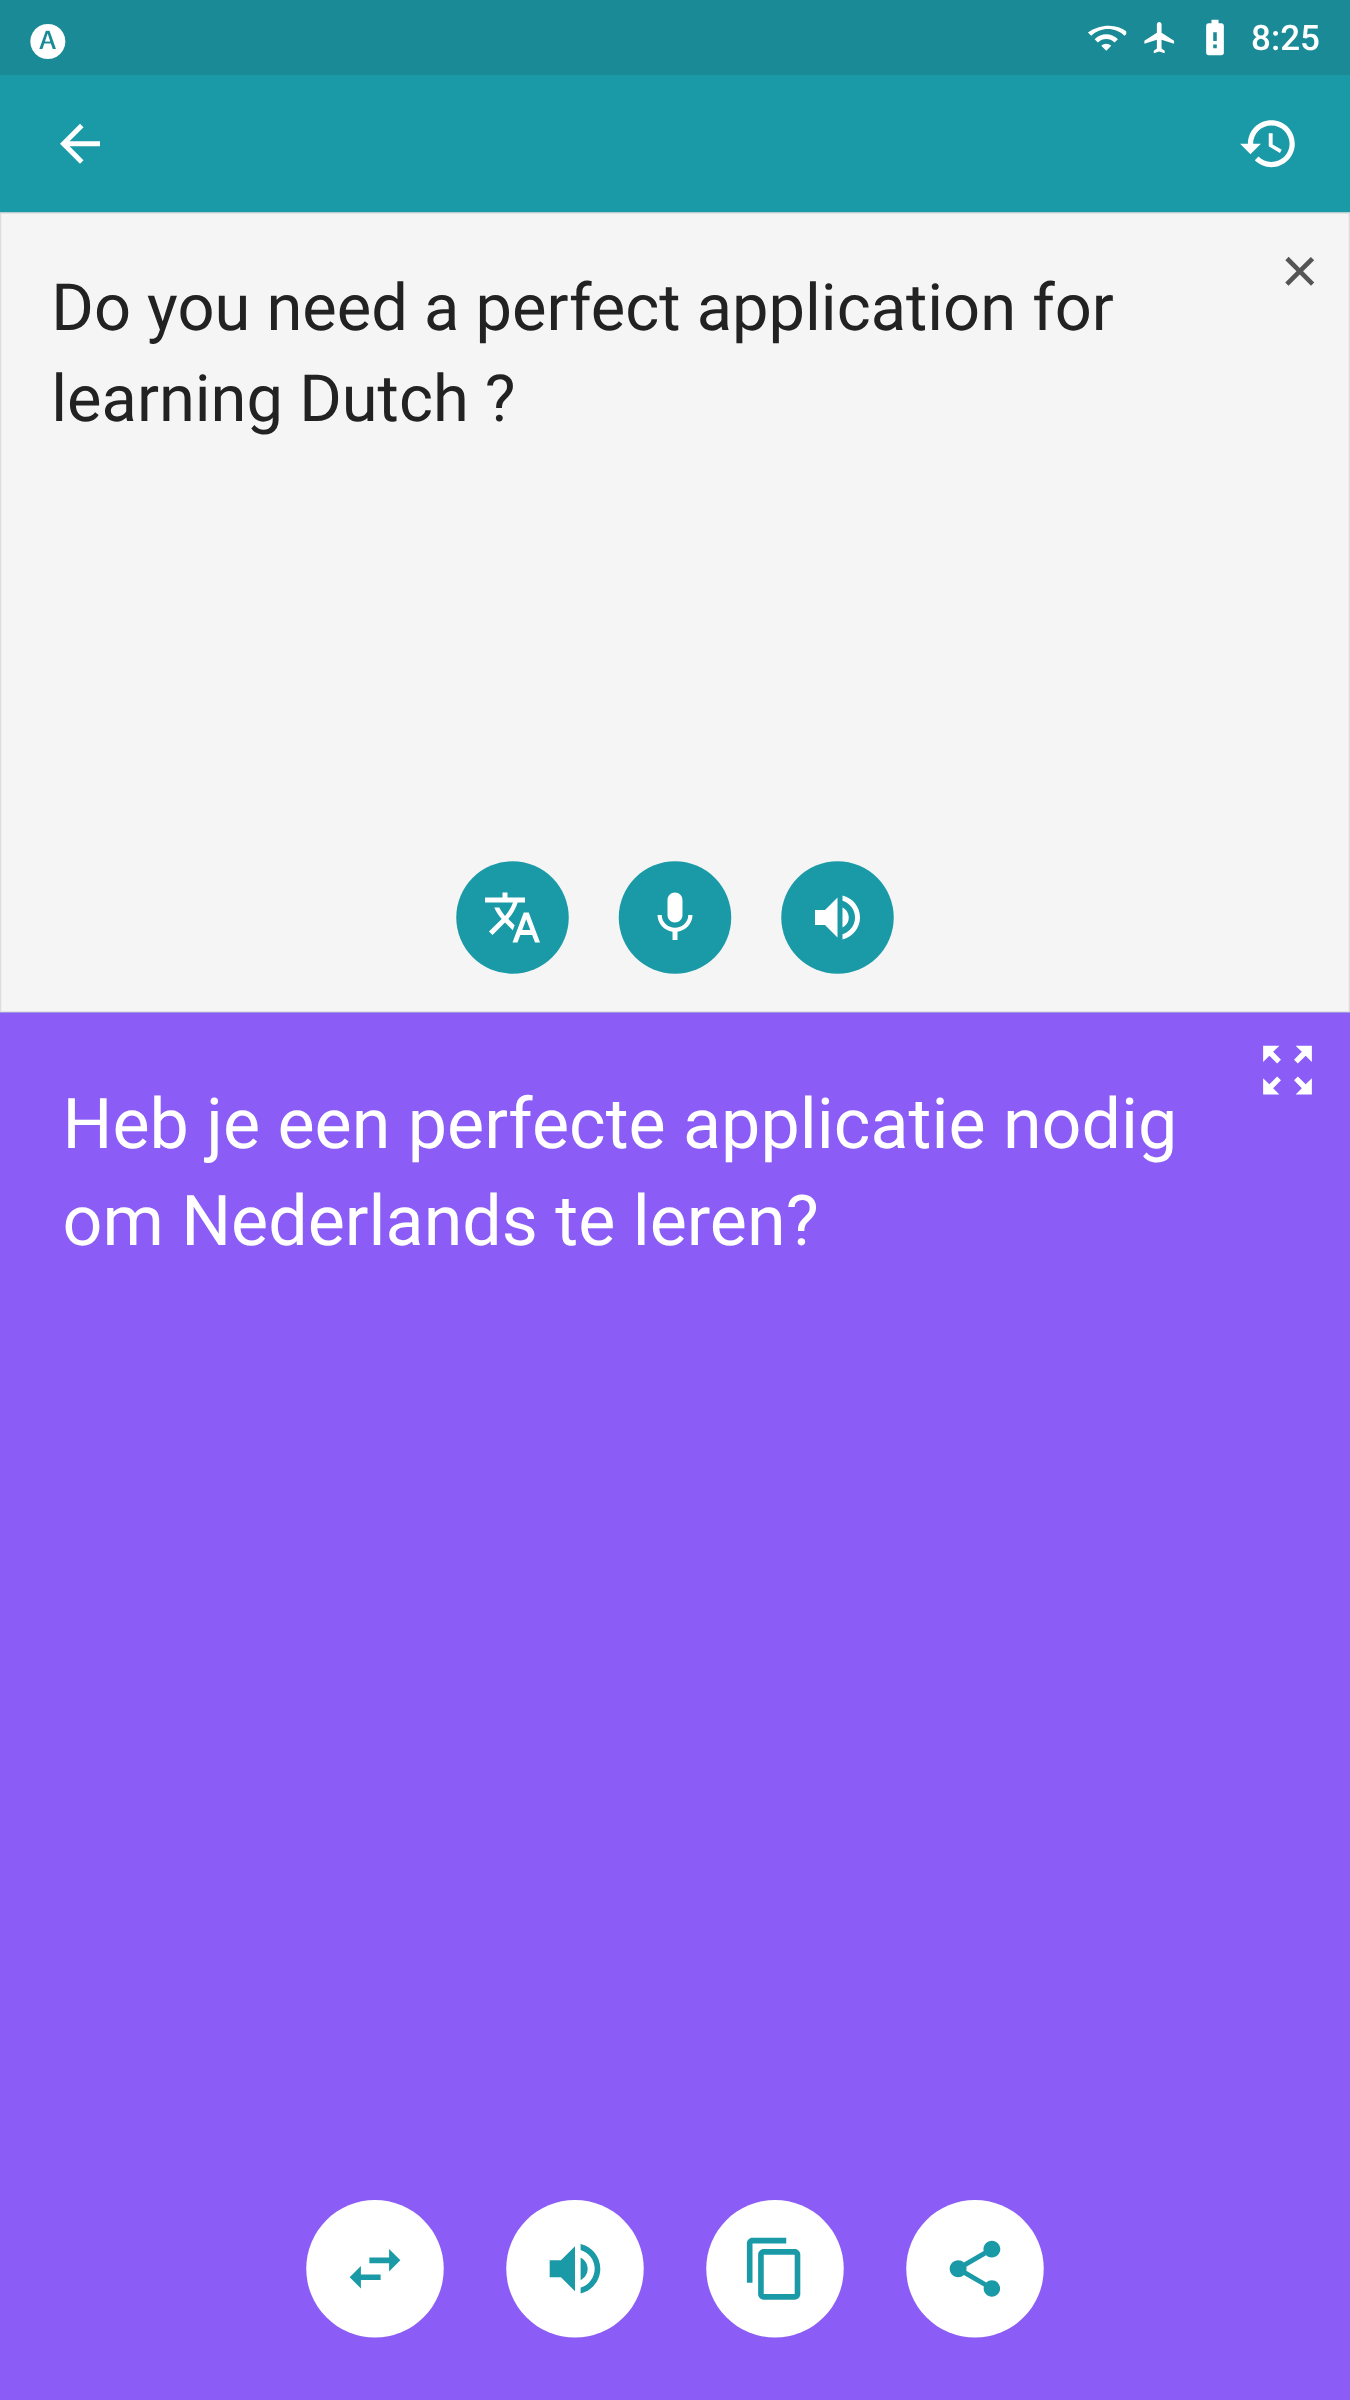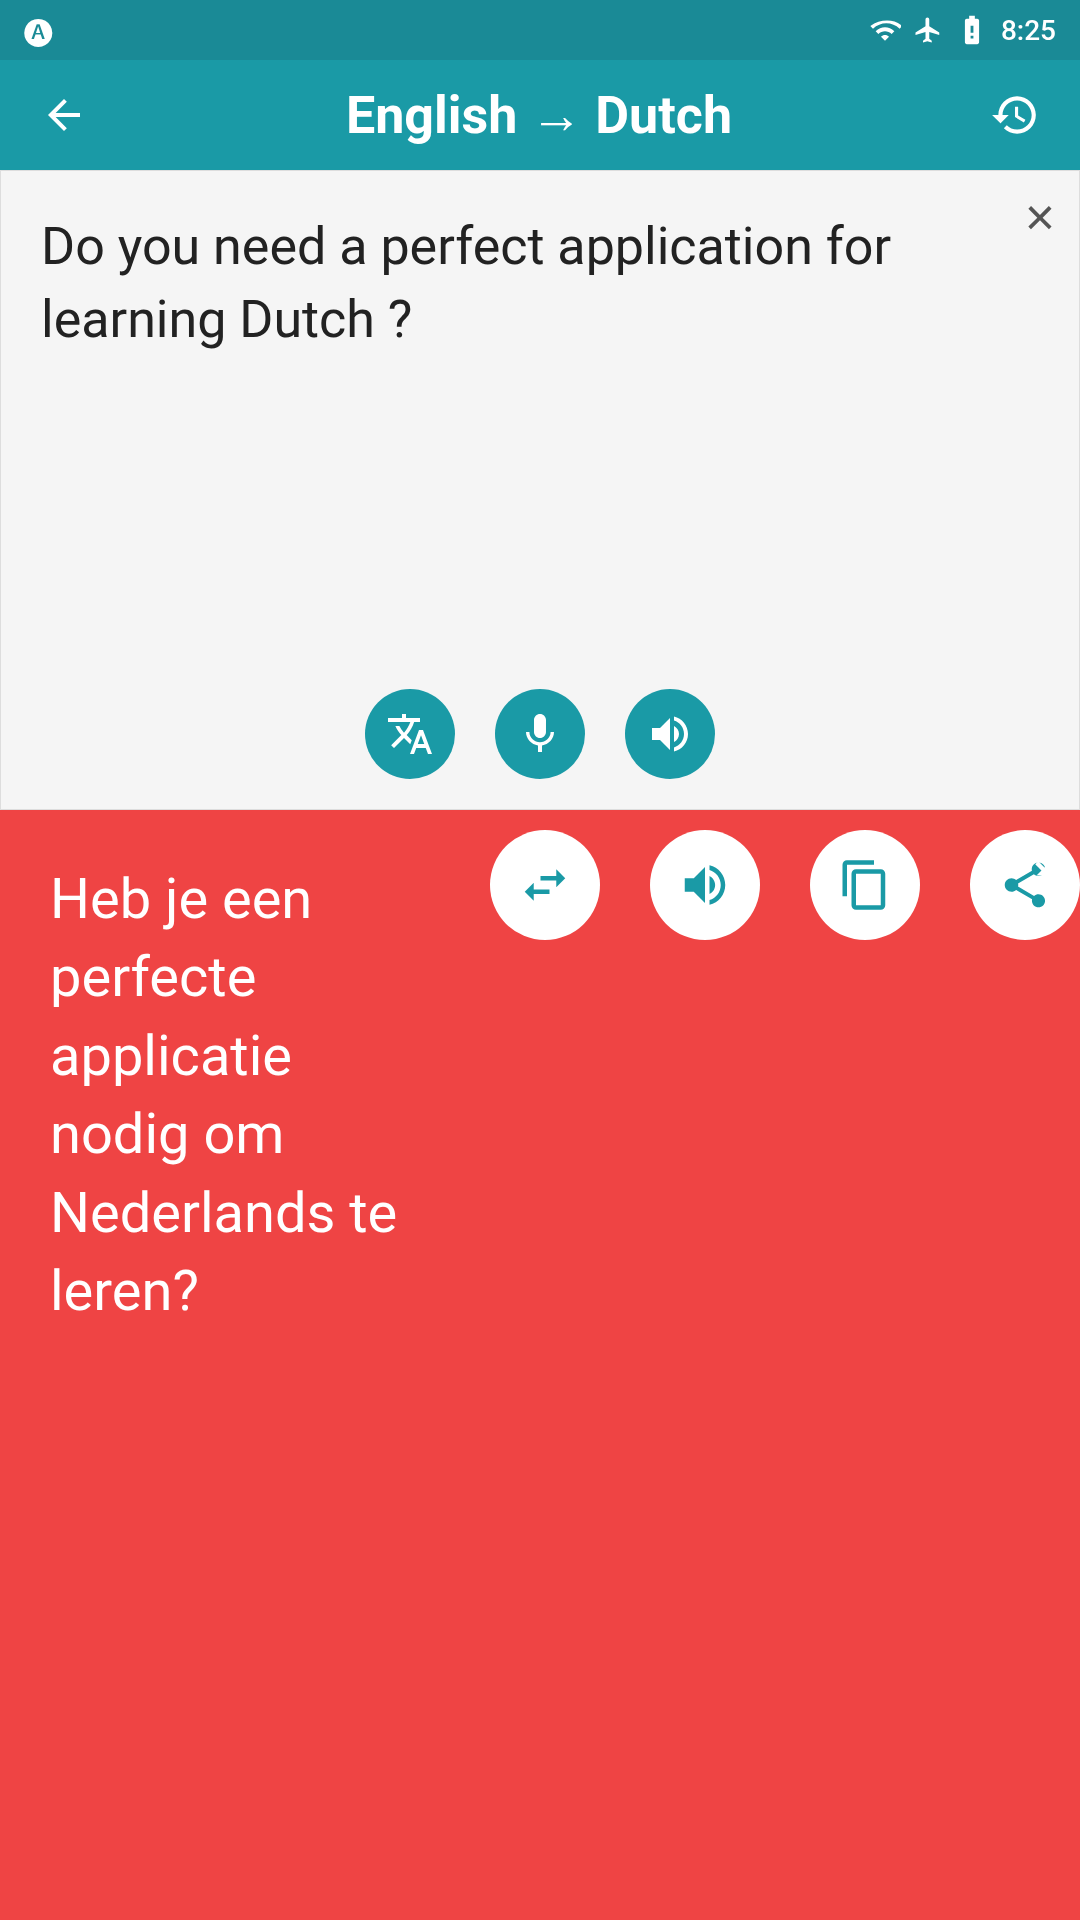--- a/index.html
+++ b/index.html
@@ -125,25 +125,25 @@
       display: flex;
       align-items: center;
       justify-content: center;
       color: white;
       font-size: 38px;
     }
 
     
     .output-panel {
       width: 100%;
-      background: #ef4444;
+      background: #8b5cf6;
       flex: 1;
       position: relative;
       display: flex;
-      flex-direction: row;
+      flex-direction: column;
       height: calc(1920px - 60px - 110px - 640px);
     }
 
     .output-text {
       color: white;
       font-size: 56px;
       line-height: 1.4;
       padding: 50px 50px 30px 50px;
       flex: 1;
     }
@@ -214,21 +214,20 @@
     <span>8:25</span>
   </div>
 </div>
 
 <div class="toolbar">
   <button class="toolbar-btn">
     <svg width="48" height="48" viewBox="0 0 24 24" fill="white">
       <path d="M20 11H7.83l5.59-5.59L12 4l-8 8 8 8 1.41-1.41L7.83 13H20v-2z"></path>
     </svg>
   </button>
-  <span class="toolbar-title">English → Dutch</span>
   <button class="toolbar-btn">
     <svg width="50" height="50" viewBox="0 0 24 24" fill="white">
       <path d="M13 3c-4.97 0-9 4.03-9 9H1l3.89 3.89.07.14L9 12H6c0-3.87 3.13-7 7-7s7 3.13 7 7-3.13 7-7 7c-1.93 0-3.68-.79-4.94-2.06l-1.42 1.42C8.27 19.99 10.51 21 13 21c4.97 0 9-4.03 9-9s-4.03-9-9-9zm-1 5v5l4.28 2.54.72-1.21-3.5-2.08V8H12z"></path>
     </svg>
   </button>
 </div>
 
 <div class="input-panel">
   <button class="close-btn">×</button>
   <textarea class="input-text-area" style="">Do you need a perfect application for learning Dutch ?</textarea>

